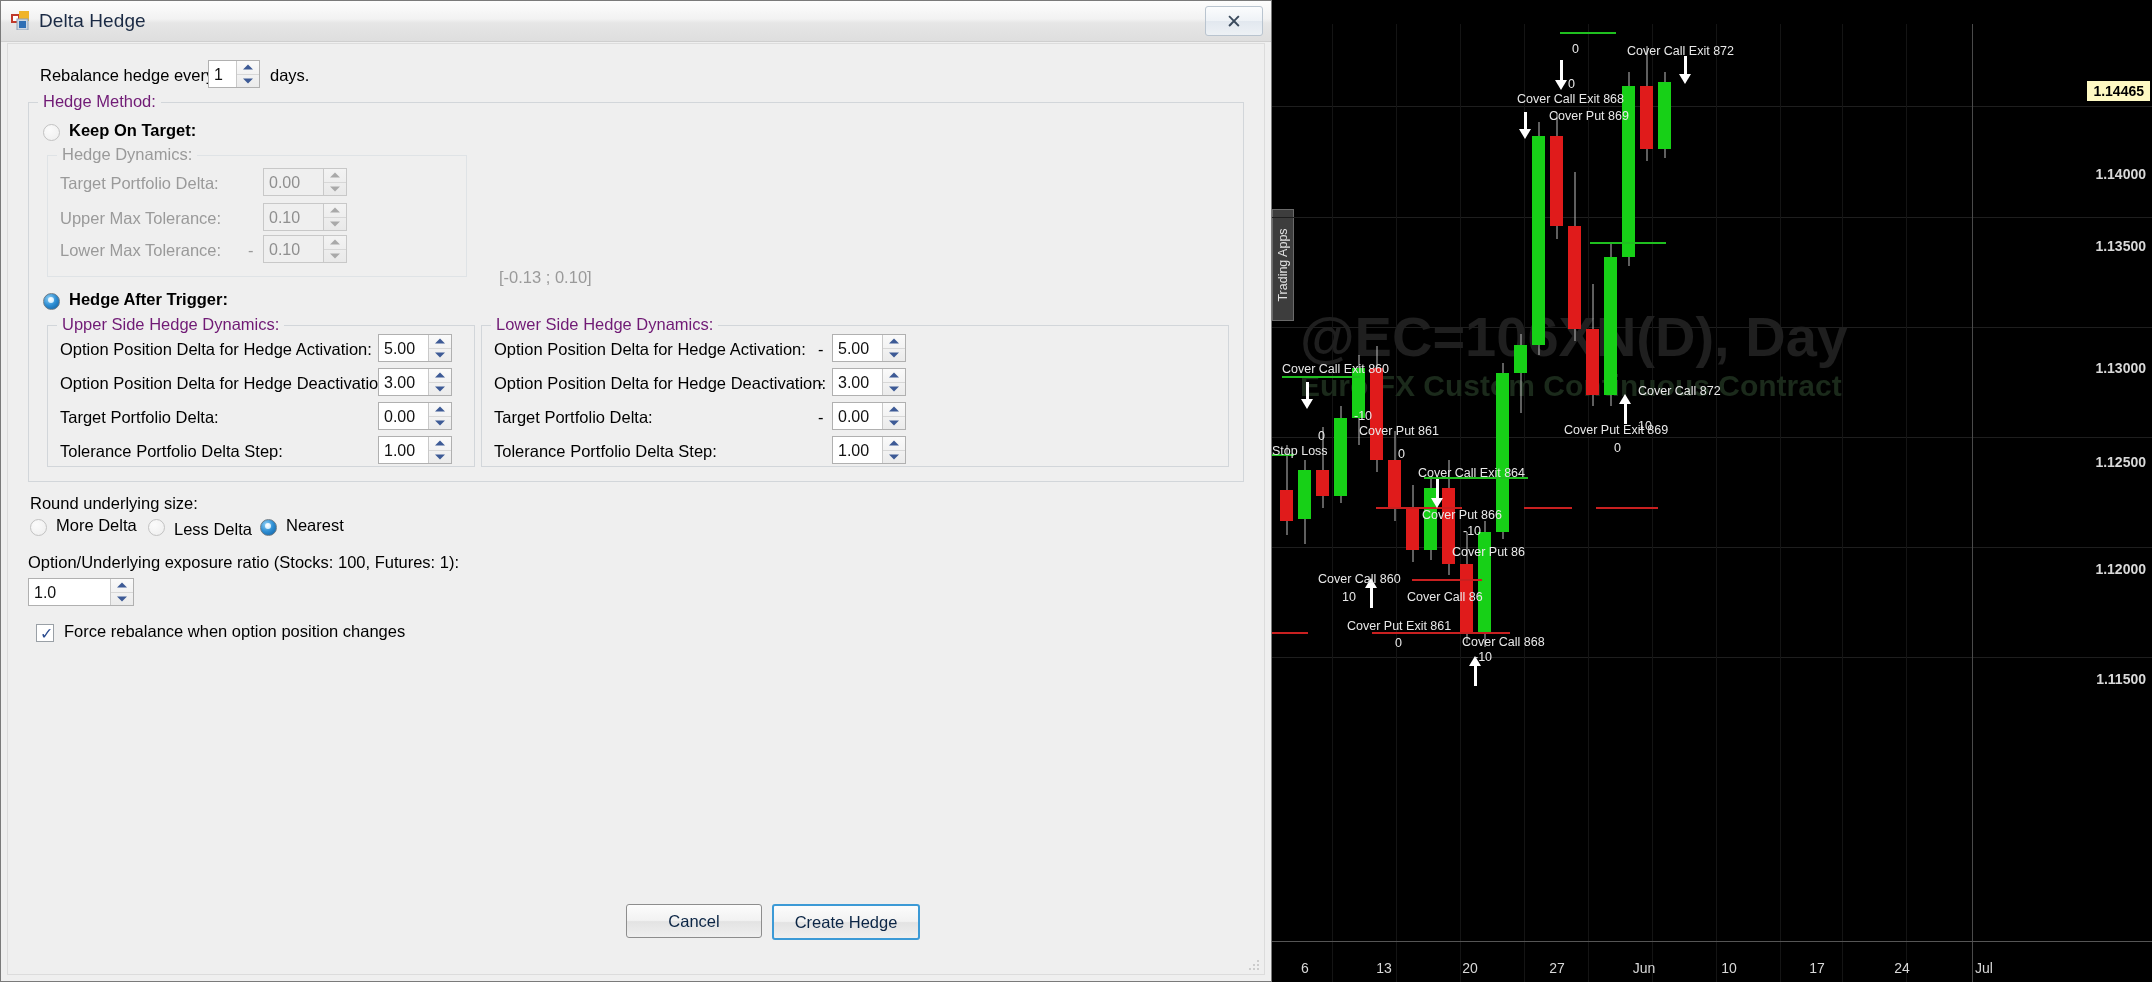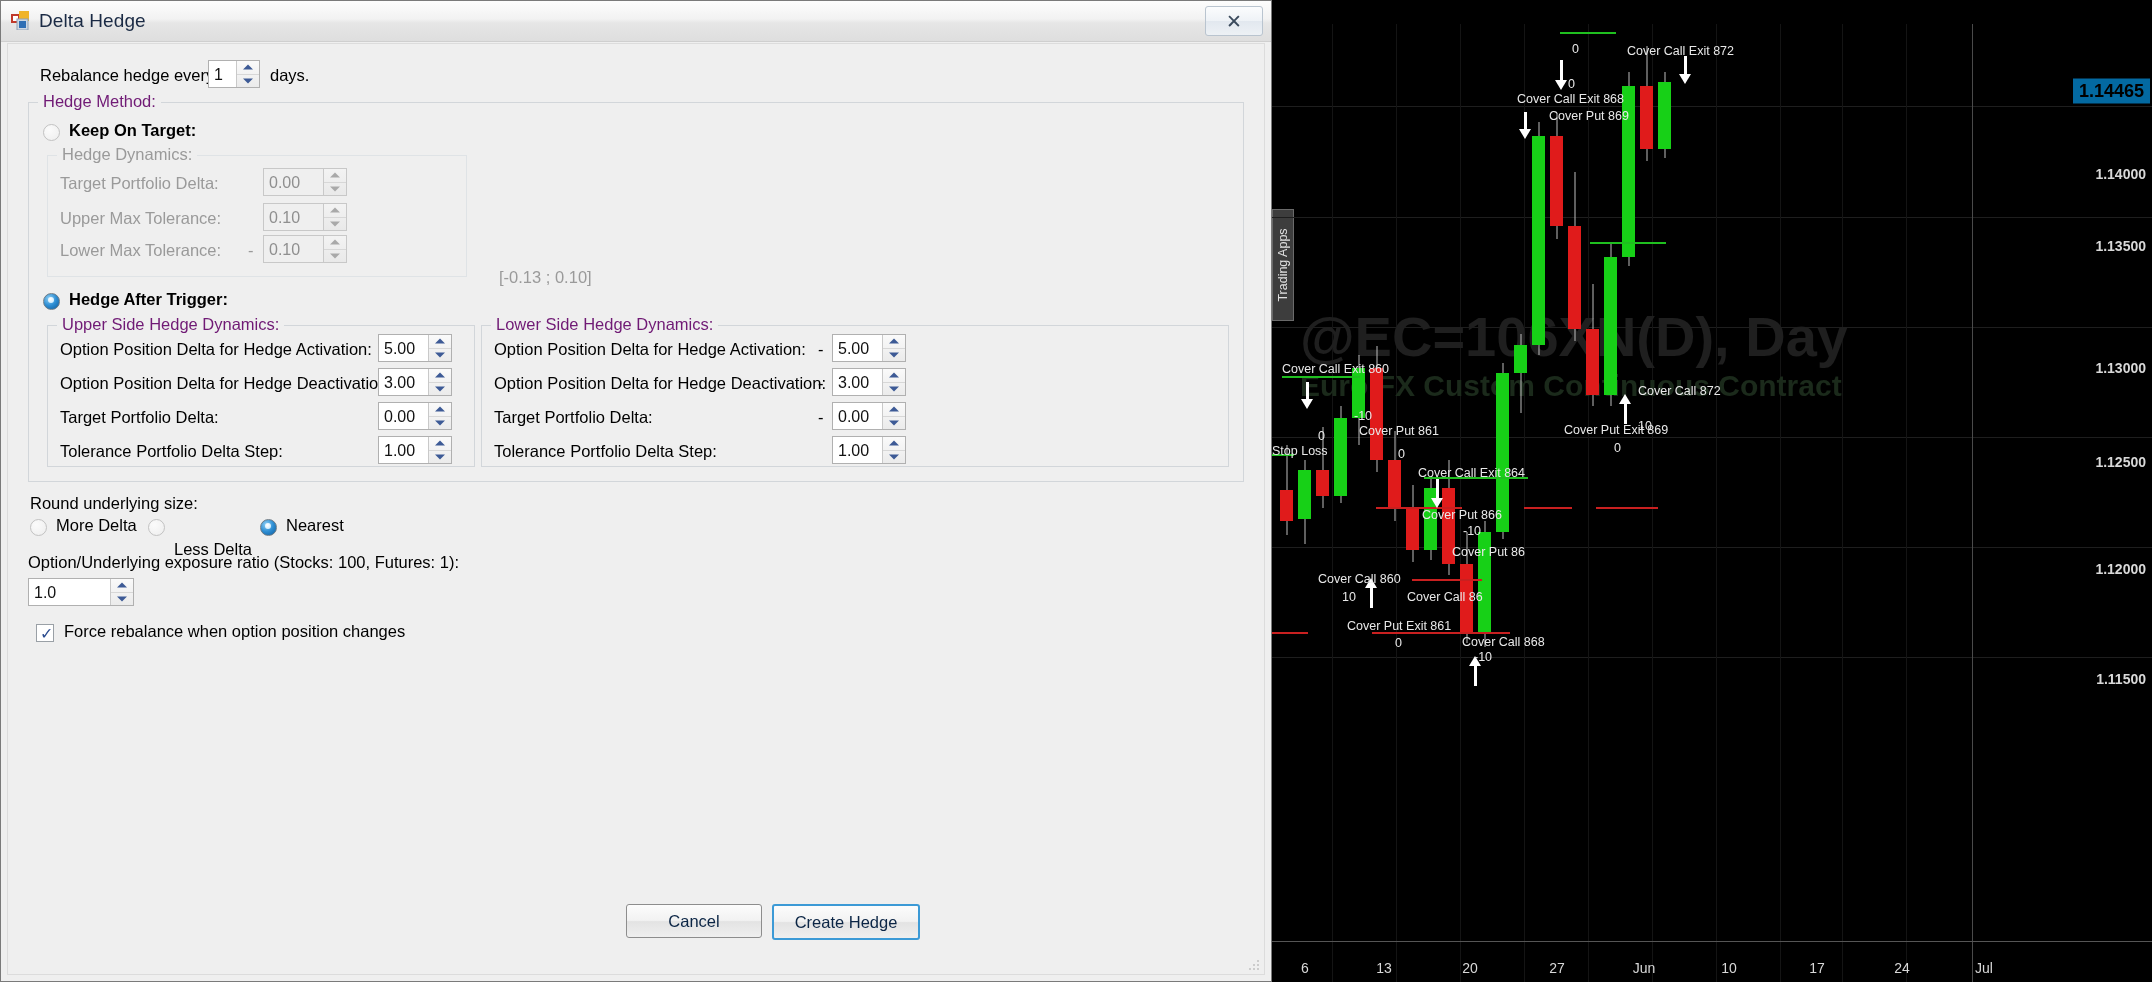--- a/index.html
+++ b/index.html
@@ -85,21 +85,21 @@
       font-family:"Liberation Sans",sans-serif;color:#18e018;}
   .chead .txt .gray{color:#9a9a9a;}
   .plot{position:absolute;left:0;top:24px;right:0;bottom:0;}
   .vtab{position:absolute;left:0;top:185px;width:20px;height:110px;background:#3d3d3d;border:1px solid #6a6a6a;}
   .vtab span{position:absolute;left:50%;top:50%;transform:translate(-50%,-50%) rotate(-90deg);
       white-space:nowrap;font-size:12.5px;color:#e0e0e0;font-family:"Liberation Sans",sans-serif;}
   .gl{position:absolute;left:0;right:0;height:1px;background:#1e1e1e;}
   .vl{position:absolute;top:0;bottom:0;width:1px;background:#141414;}
   .ytick{position:absolute;right:6px;font-size:14px;font-weight:bold;color:#d8d8d8;
       font-family:"Liberation Sans",sans-serif;transform:translateY(-50%);}
-  .ylast{position:absolute;right:2px;background:#0369a1;color:#000;font-size:18px;font-weight:bold;
+  .ylast{position:absolute;right:2px;background:#fef9c3;color:#000;font-size:14px;font-weight:bold;
       padding:2px 6px;transform:translateY(-50%);font-family:"Liberation Sans",sans-serif;}
   .xaxis{position:absolute;left:0;right:0;bottom:0;height:40px;border-top:1px solid #555;}
   .xtick{position:absolute;bottom:6px;font-size:14px;color:#d8d8d8;font-family:"Liberation Sans",sans-serif;
       transform:translateX(-50%);}
   .wm1{position:absolute;left:28px;top:280px;font-size:56px;font-weight:bold;color:#1f1f1f;
       font-family:"Liberation Sans",sans-serif;white-space:nowrap;}
   .wm2{position:absolute;left:28px;top:345px;font-size:30px;font-weight:bold;color:#1b2a1b;
       font-family:"Liberation Sans",sans-serif;white-space:nowrap;}
   .ann{position:absolute;font-size:12.5px;color:#e8e8e8;font-family:"Liberation Sans",sans-serif;
       white-space:nowrap;}
@@ -319,21 +319,21 @@
           </div>
         </div>
       </div>
 
       <div class="lbl" style="position:absolute;left:22px;top:450px;">Round underlying size:</div>
 
       <div class="radio dis" style="left:22px;top:475px;"></div>
       <div class="lbl" style="position:absolute;left:48px;top:472px;">More Delta</div>
 
       <div class="radio dis" style="left:140px;top:475px;"></div>
-      <div class="lbl" style="position:absolute;left:166px;top:496px;">Less Delta</div>
+      <div class="lbl" style="position:absolute;left:166px;top:476px;">Less Delta</div>
 
       <div class="radio on" style="left:252px;top:475px;"></div>
       <div class="lbl" style="position:absolute;left:278px;top:472px;">Nearest</div>
 
       <div class="lbl" style="position:absolute;left:20px;top:509px;">Option/Underlying exposure ratio (Stocks: 100, Futures: 1):</div>
       <div class="spin" style="left:20px;top:534px;width:106px;">
         <div class="val">1.0</div>
         <div class="btns">
             <div>
               <i class="ar up"></i>

